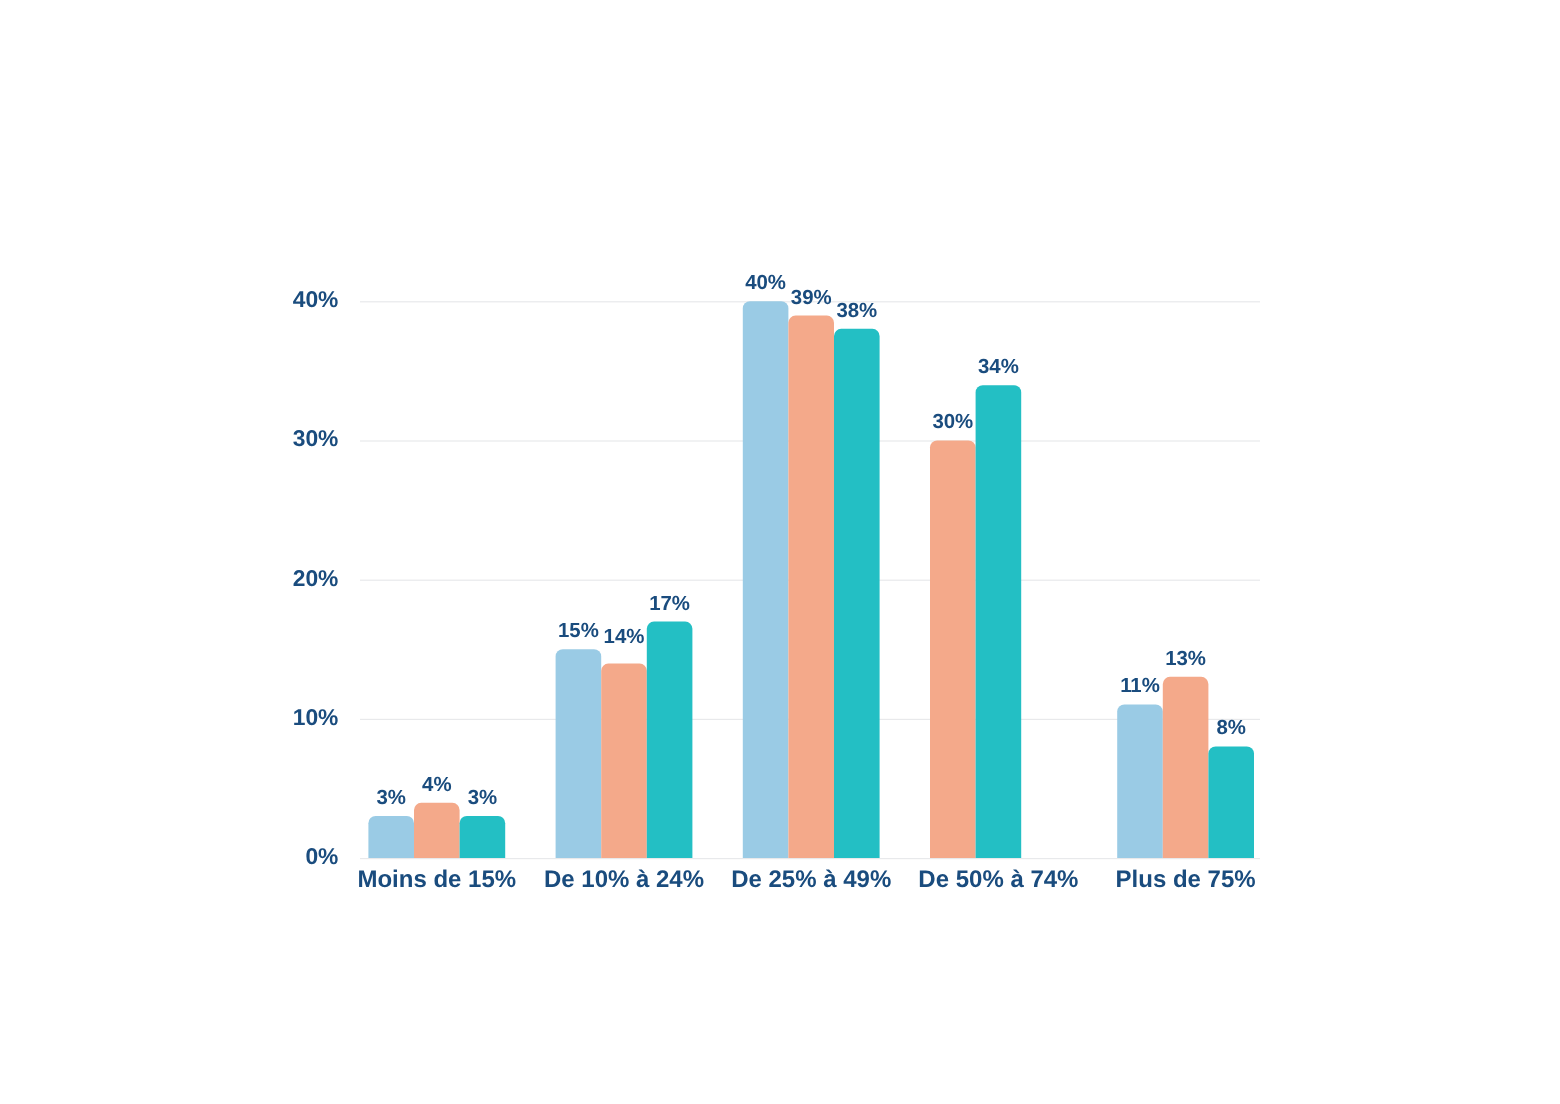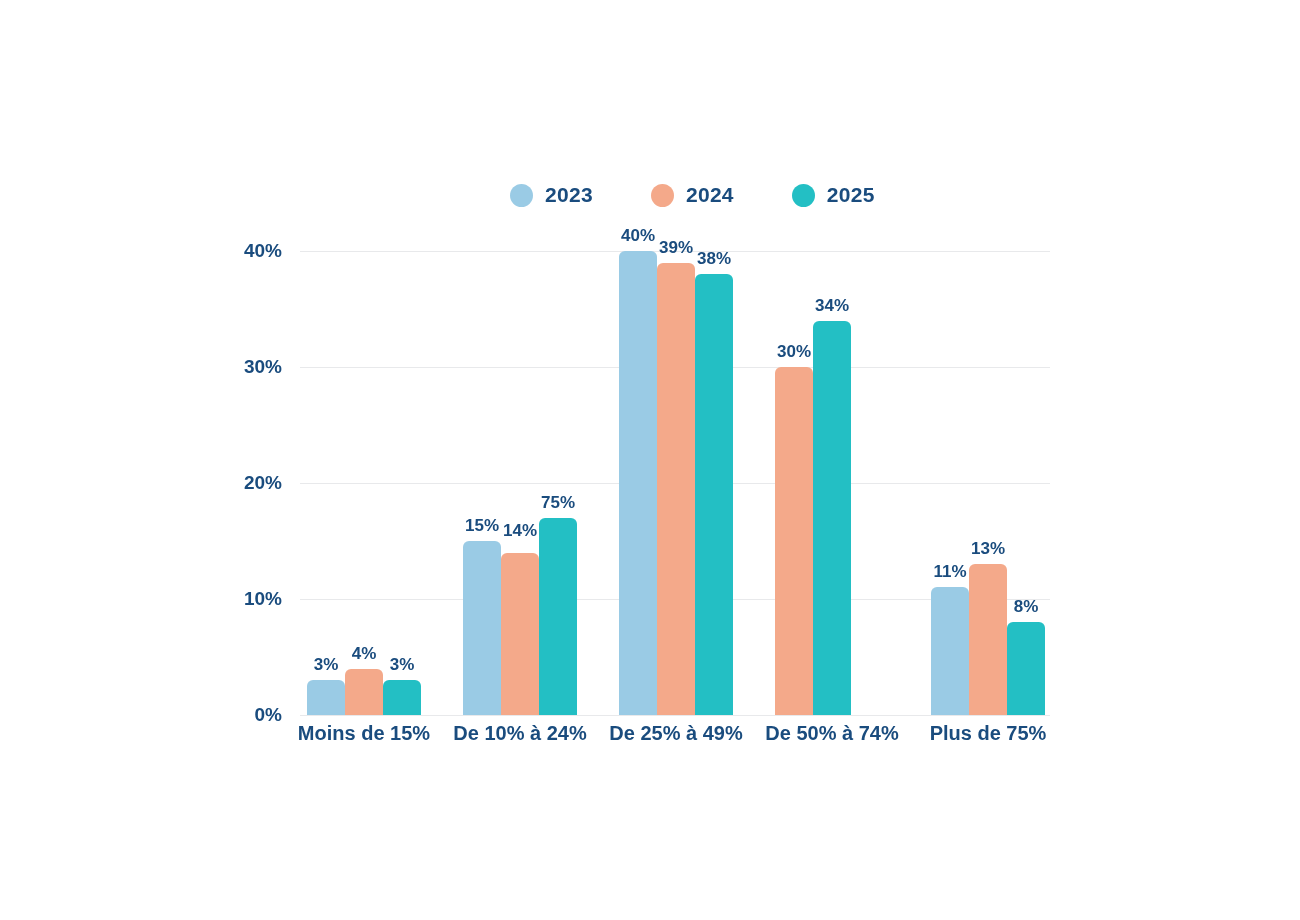--- a/index.html
+++ b/index.html
@@ -128,34 +128,20 @@
     font-weight: bold;
     color: #1a4c7e;
     white-space: nowrap;
   }
 </style>
 </head>
 <body>
 
 <div id="chart-root">
 
-  <div id="legend">
-      <div class="legend-item">
-        <span class="legend-dot" style="background: rgb(154, 203, 229);"></span>
-        <span class="legend-label">2023</span>
-      </div>
-      <div class="legend-item">
-        <span class="legend-dot" style="background: rgb(244, 169, 138);"></span>
-        <span class="legend-label">2024</span>
-      </div>
-      <div class="legend-item">
-        <span class="legend-dot" style="background: rgb(35, 191, 196);"></span>
-        <span class="legend-label">2025</span>
-      </div>
-    </div>
 
   <div id="plot">
       <div class="gridline" style="top: 464px;"></div>
       <div class="gridline" style="top: 348px;"></div>
       <div class="gridline" style="top: 232px;"></div>
       <div class="gridline" style="top: 116px;"></div>
       <div class="gridline" style="top: 0px;"></div>
       <div class="group" style="left: 7px; width: 114px;">
         <div class="bars">
           <div class="bar-wrap">
@@ -178,21 +164,21 @@
           <div class="bar-wrap">
             <div class="bar" style="height: 174px; background: rgb(154, 203, 229);"></div>
             <div class="bar-label" style="bottom: 179px; text-align: right;">15%</div>
           </div>
           <div class="bar-wrap">
             <div class="bar" style="height: 162.4px; background: rgb(244, 169, 138);"></div>
             <div class="bar-label" style="bottom: 174px;">14%</div>
           </div>
           <div class="bar-wrap">
             <div class="bar" style="height: 197.2px; background: rgb(35, 191, 196);"></div>
-            <div class="bar-label" style="bottom: 202.2px;">75%</div>
+            <div class="bar-label" style="bottom: 202.2px;">17%</div>
           </div>
         </div>
         <div class="cat-label">De 10% à 24%</div>
       </div>
       <div class="group" style="left: 319px; width: 114px;">
         <div class="bars">
           <div class="bar-wrap">
             <div class="bar" style="height: 464px; background: rgb(154, 203, 229);"></div>
             <div class="bar-label" style="bottom: 469px;">40%</div>
           </div>

